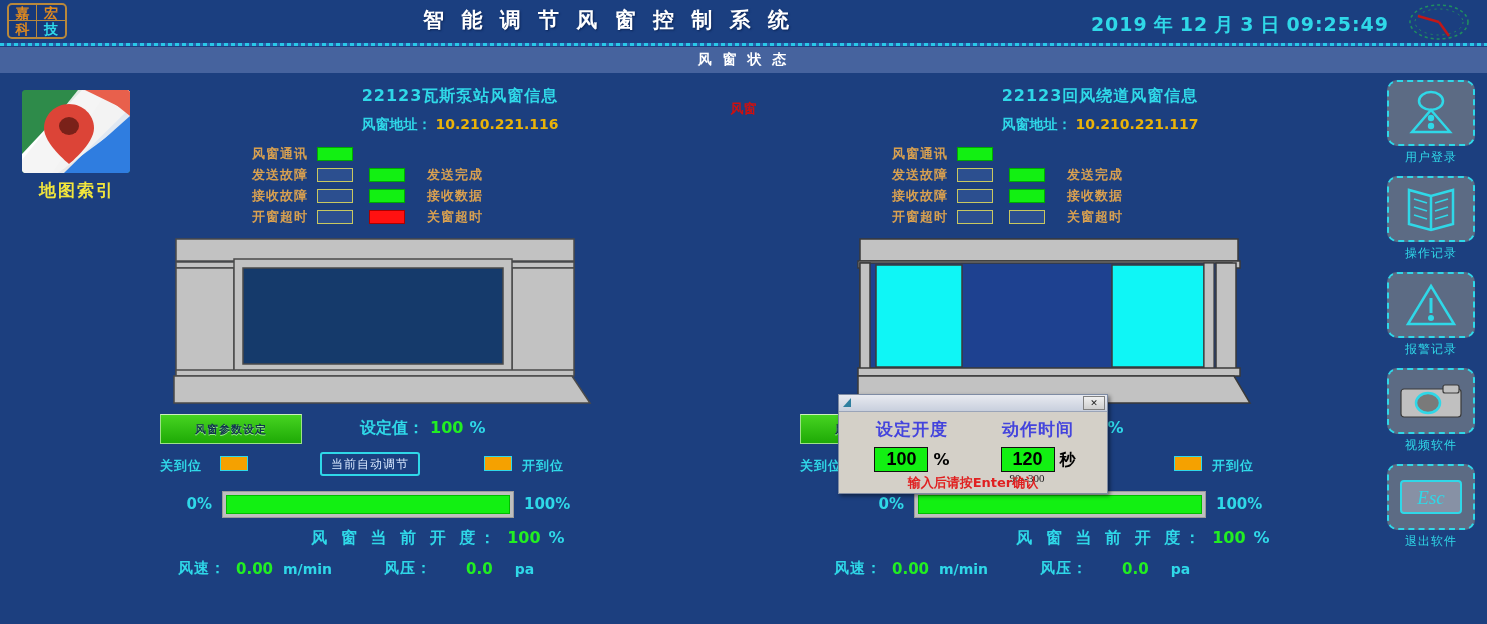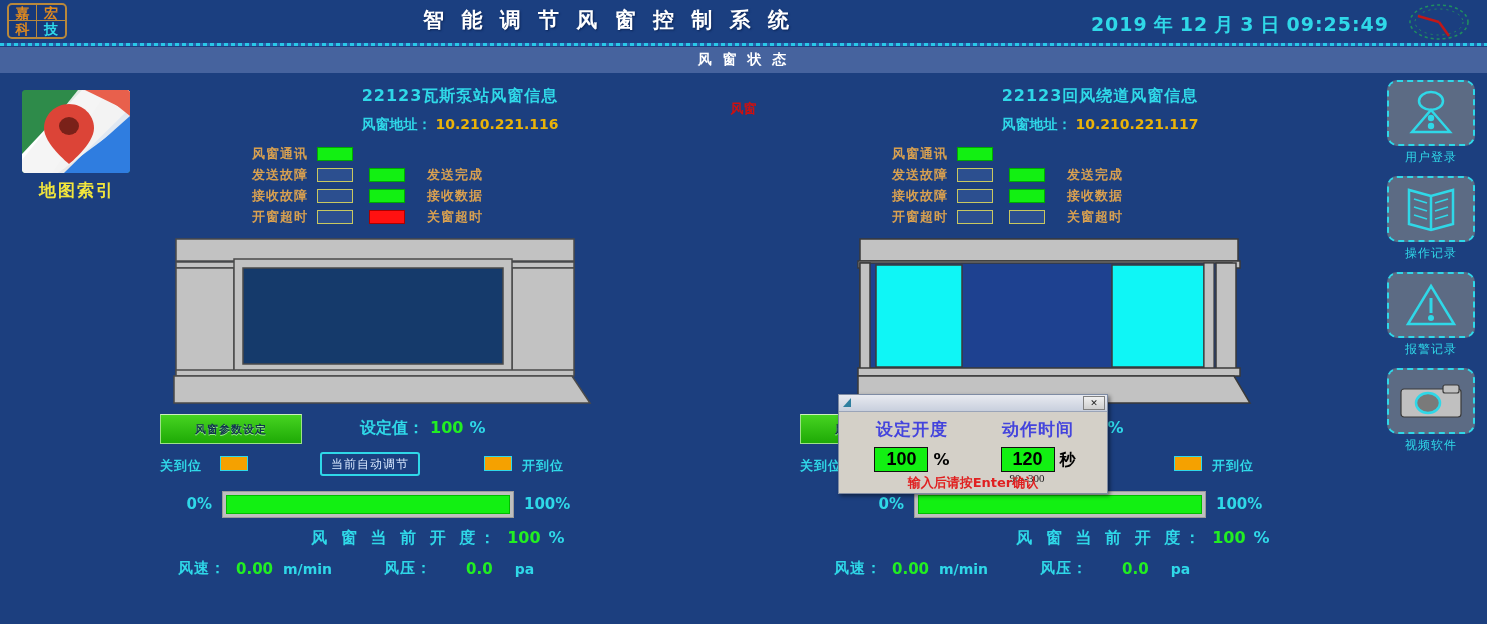--- a/index.html
+++ b/index.html
@@ -452,16 +452,25 @@
       <div class="side-btn">
         <svg width="66" height="40" viewBox="0 0 66 40">
           <rect x="3" y="8" width="60" height="28" rx="3" fill="#c0c0c0" stroke="#3a3a3a" stroke-width="1.2"></rect>
           <rect x="45" y="4" width="16" height="8" rx="2" fill="#c0c0c0" stroke="#3a3a3a" stroke-width="1.2"></rect>
           <ellipse cx="30" cy="22" rx="12" ry="10" fill="#7a7a7a" stroke="#2fd8e8" stroke-width="2.5"></ellipse>
         </svg>
       </div>
       <div class="side-label">视频软件</div>
     </div>
 
+    <div class="side-item">
+      <div class="side-btn">
+        <svg width="68" height="44" viewBox="0 0 68 44">
+          <rect x="4" y="6" width="60" height="32" rx="3" fill="#8791a5" stroke="#2fd8e8" stroke-width="2"></rect>
+          <text x="34" y="29" text-anchor="middle" font-family="Liberation Serif, serif" font-style="italic" font-size="19" fill="#2fd8e8">Esc</text>
+        </svg>
+      </div>
+      <div class="side-label">退出软件</div>
+    </div>
 
   </div>
 
 </div>
 
 </body></html>

